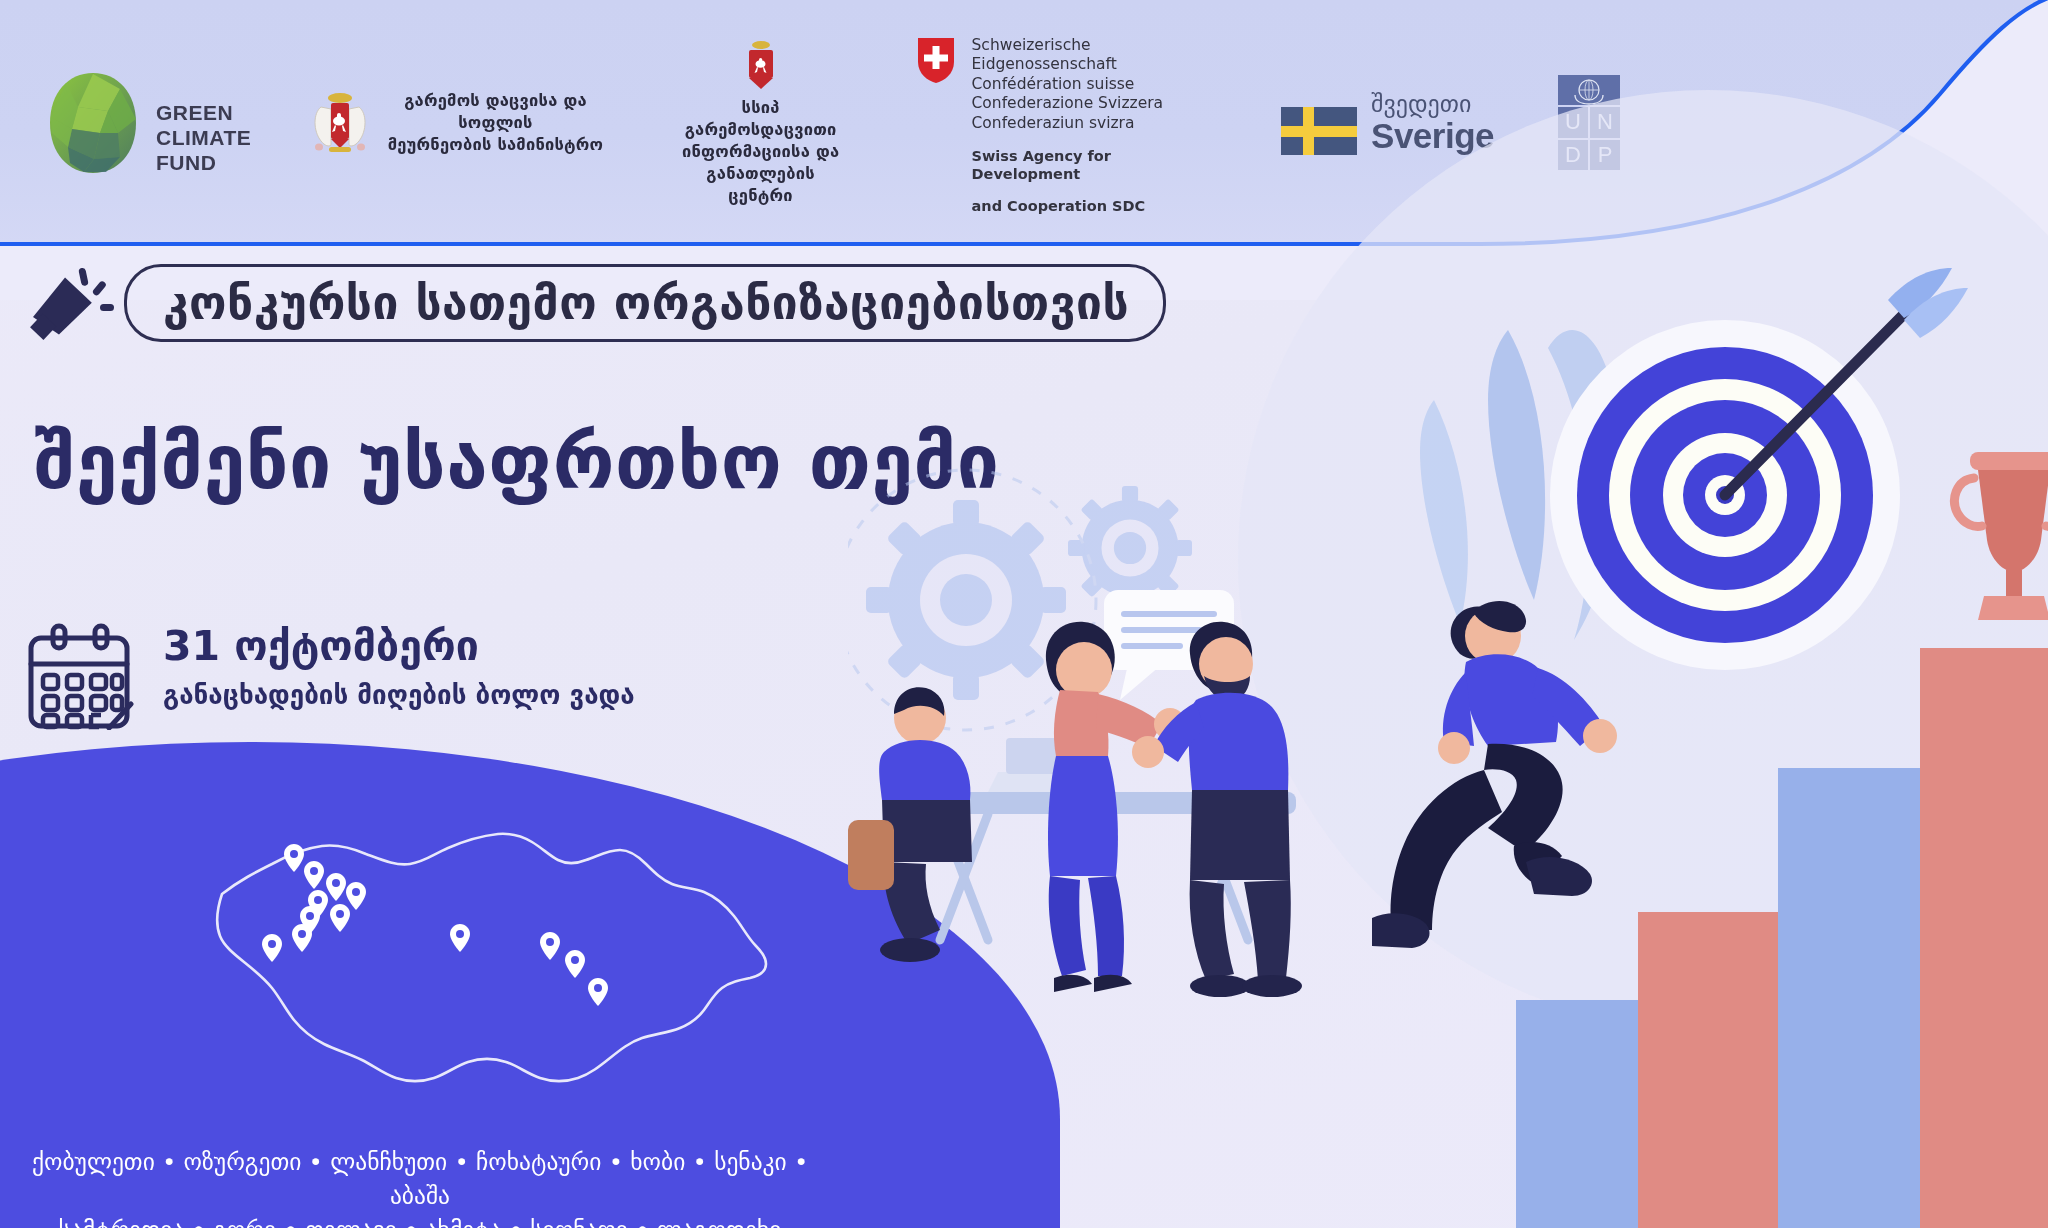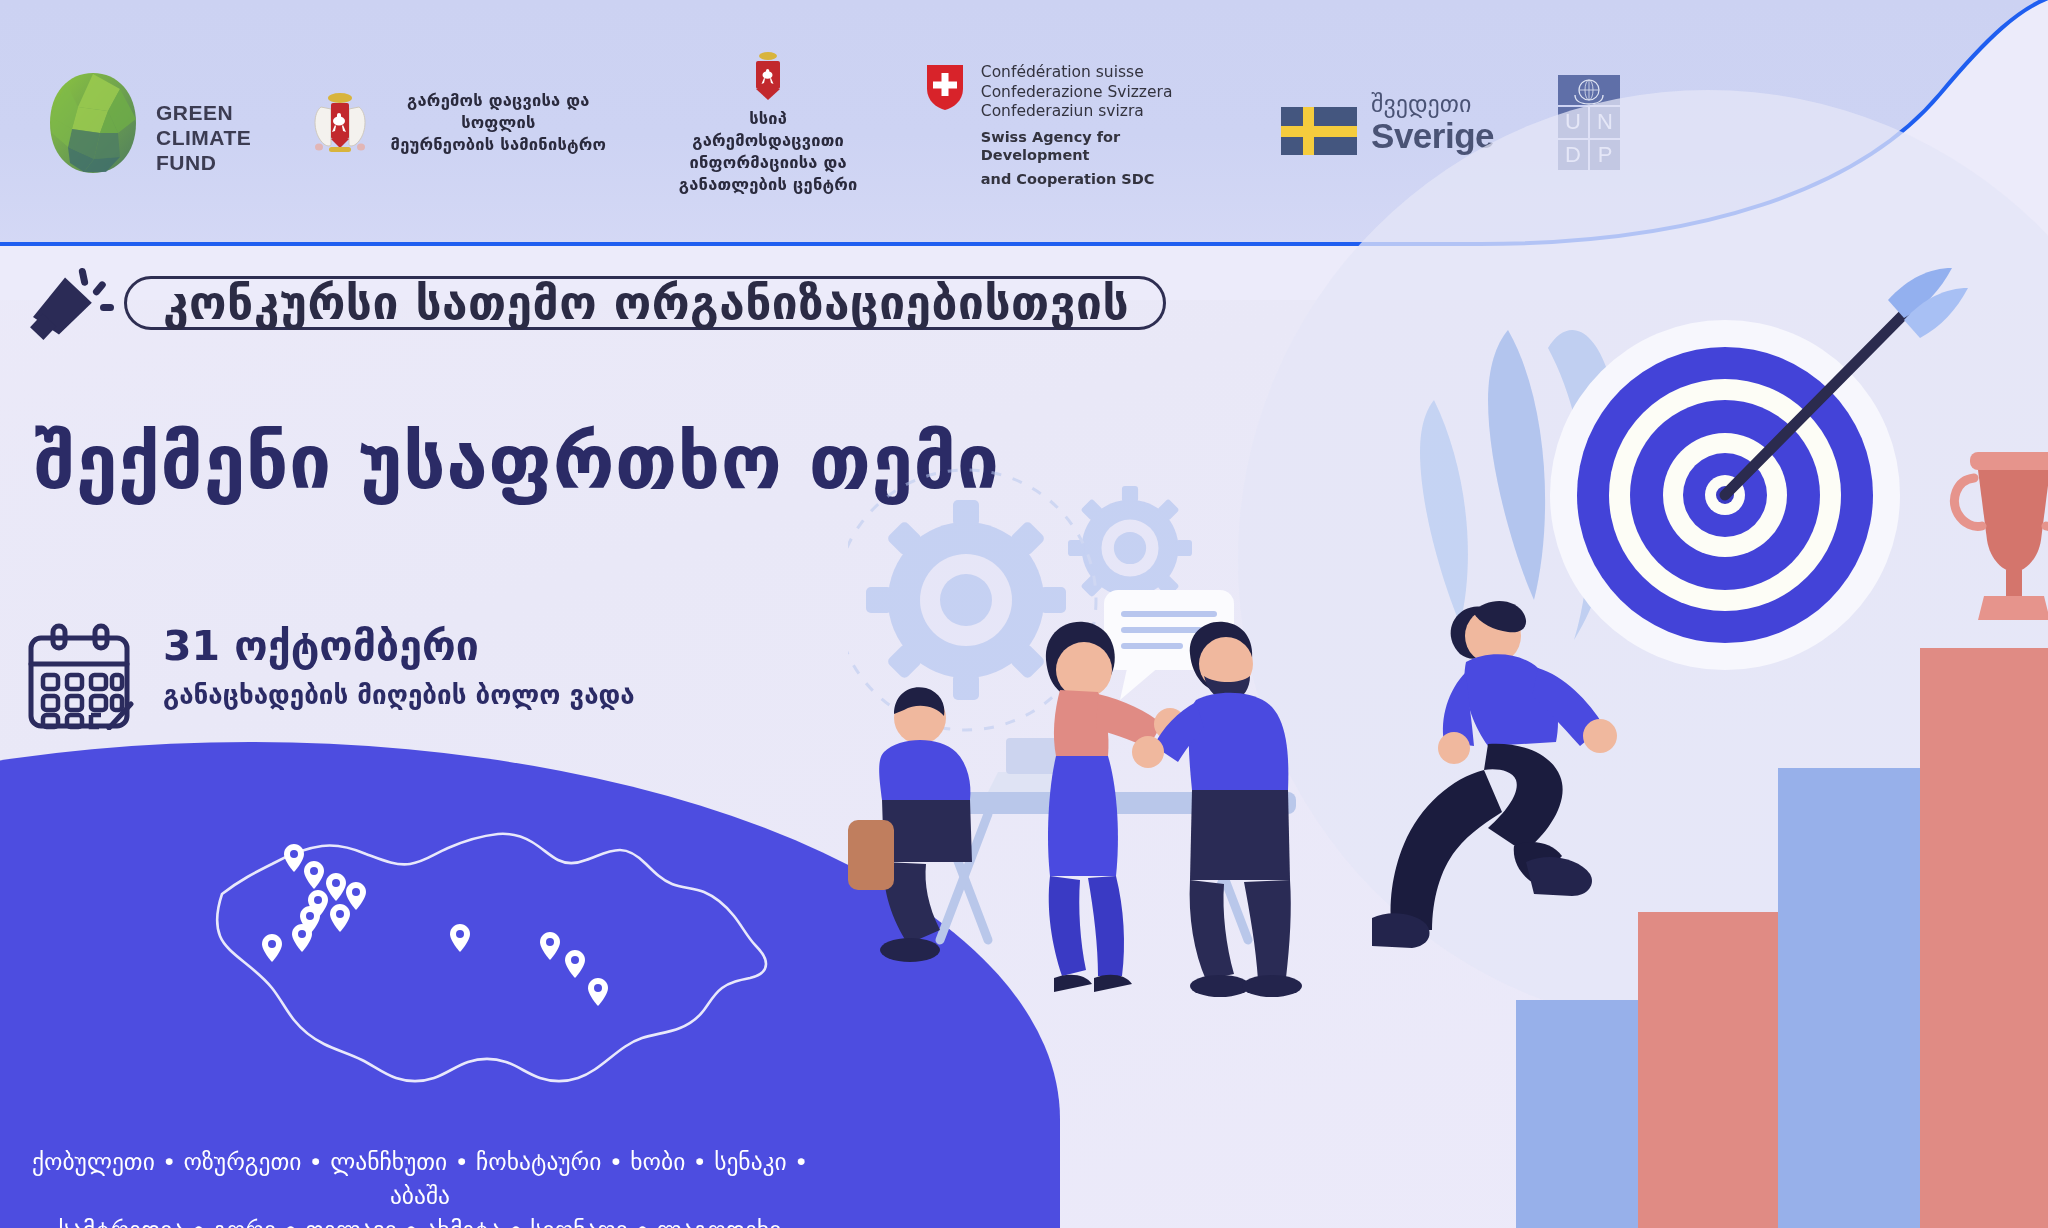--- a/index.html
+++ b/index.html
@@ -36,21 +36,21 @@
   .nea { flex-direction:column; align-items:center; margin-left:60px; gap:6px; }
   .nea .crest { width:34px; height:52px; position:relative; }
   .nea .txt { font-size:16.5px; line-height:22px; font-weight:700; color:#2a2a3d;
               text-align:center; letter-spacing:.2px; }
 
   
   .swiss { margin-left:66px; gap:16px; align-items:flex-start; padding-top:6px; }
   .swiss .shield { width:40px; height:48px; position:relative; }
   .swiss .lines { font-size:15.5px; line-height:19.5px; color:#33333f;
                   font-family:"DejaVu Sans",sans-serif; }
-  .swiss .lines .b { font-weight:700; font-size:14.5px; line-height:18px; margin-top:6px; }
+  .swiss .lines .b { font-weight:700; font-size:14.5px; line-height:18px; margin-top:14px; }
 
   
   .swe { margin-left:70px; gap:14px; }
   .swe .flag { width:76px; height:48px; position:relative; background:#44567f; }
   .swe .t1 { font-size:24px; color:#4a5375; font-weight:500; line-height:26px; }
   .swe .t2 { font-size:35px; color:#4a5375; font-weight:700; line-height:38px;
              font-family:"Liberation Sans",sans-serif; letter-spacing:-.5px; }
 
   
   .undp { margin-left:64px; }
@@ -58,21 +58,21 @@
                 grid-template-columns:1fr 1fr; grid-template-rows:1fr 1fr 1fr;
                 gap:2px; }
   .undp .cell { background:#5f6fa8; display:flex; align-items:center; justify-content:center;
                 color:#e7eaf6; font-size:22px; font-weight:400;
                 font-family:"Liberation Sans",sans-serif; }
   .undp .cell.emblem { grid-column:1 / span 2; }
 
   
   .banner-row { position:absolute; left:22px; top:262px; height:82px; display:flex; align-items:center; }
   .megaphone { width:108px; height:82px; position:relative; flex:0 0 auto; margin-right:-6px; }
-  .banner-pill { height:54px; border:3px solid #2e2e52; border-radius:37px;
+  .banner-pill { height:78px; border:3px solid #2e2e52; border-radius:37px;
                  display:flex; align-items:center; padding:0 34px 0 36px; background:transparent; }
   .banner-text { font-size:46px; font-weight:700; color:#2b2b45; white-space:nowrap;
                  letter-spacing:.5px; line-height:1; }
 
   
   .headline { position:absolute; left:34px; top:418px; font-size:75px; font-weight:700;
               color:#2b2b66; letter-spacing:.5px; white-space:nowrap; }
 
   
   .date-row { position:absolute; left:23px; top:612px; display:flex; align-items:flex-start; gap:28px; }
@@ -194,20 +194,21 @@
 
     <div class="logo swiss">
       <div class="shield">
         <svg viewBox="0 0 40 48" width="40" height="48">
           <path d="M2,2 L38,2 L38,26 C38,38 28,45 20,47 C12,45 2,38 2,26 Z" fill="#d8232a"></path>
           <rect x="16.5" y="10" width="7" height="23" fill="#ffffff"></rect>
           <rect x="8" y="18.5" width="24" height="7" fill="#ffffff"></rect>
         </svg>
       </div>
       <div class="lines">
+        <div>Schweizerische Eidgenossenschaft</div>
         <div>Confédération suisse</div>
         <div>Confederazione Svizzera</div>
         <div>Confederaziun svizra</div>
         <div class="b">Swiss Agency for Development</div>
         <div class="b">and Cooperation SDC</div>
       </div>
     </div>
 
     <div class="logo swe">
       <div class="flag">

